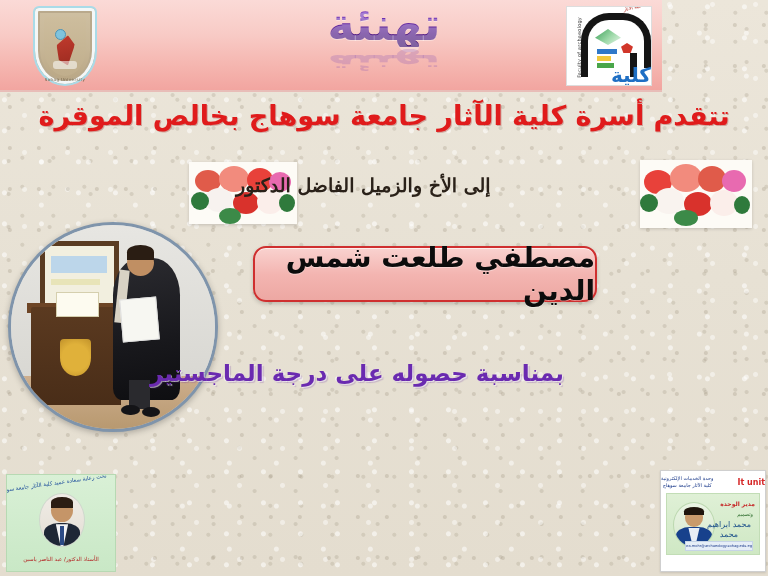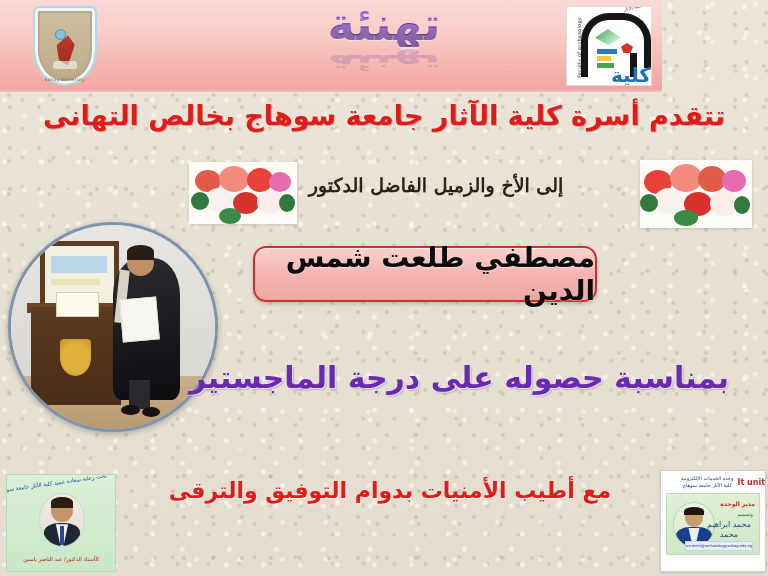--- a/index.html
+++ b/index.html
@@ -129,21 +129,21 @@
   }
 
   
   .line-red-1{
     position:absolute;left:0;top:100px;width:768px;text-align:center;
     font-size:27px;font-weight:bold;color:#e01b1b;
     text-shadow:1px 1px 0 rgba(140,0,0,.28);
     letter-spacing:.3px;
   }
   .line-dark-2{
-    position:absolute;left:236px;top:174px;width:400px;text-align:center;
+    position:absolute;left:236px;top:174px;width:400px;text-align:left;
     font-size:19px;font-weight:bold;color:#2a2119;
     font-family:"DejaVu Serif","Liberation Serif",serif;
   }
 
   
   .flowers{
     position:absolute;background:#fdfbf6;
     box-shadow:0 1px 3px rgba(0,0,0,.16);
     overflow:hidden;
   }
@@ -188,22 +188,22 @@
   .name-text{
     font-size:28px;font-weight:bold;color:#0c0c0c;letter-spacing:.5px;
     text-shadow:0 1px 0 rgba(255,255,255,.35);
   }
   .line-black-3{
     position:absolute;left:210px;top:322px;width:470px;text-align:center;
     font-size:15px;font-weight:bold;color:#141414;
   }
 
   .purple-1{
-    position:absolute;left:150px;top:360px;width:618px;text-align:center;
-    font-size:30px;font-weight:bold;color:#6a2ab0;
+    position:absolute;left:150px;top:360px;width:618px;text-align:left;
+    font-size:23px;font-weight:bold;color:#6a2ab0;
     text-shadow:1px 1px 0 rgba(255,255,255,.55), 2px 2px 1px rgba(90,30,150,.22);
   }
   .purple-2{
     position:absolute;left:150px;top:410px;width:618px;text-align:center;
     font-size:26px;font-weight:bold;color:#6a2ab0;
     text-shadow:1px 1px 0 rgba(255,255,255,.55), 2px 2px 1px rgba(90,30,150,.22);
   }
 
   .red-1{
     position:absolute;left:110px;top:478px;width:560px;text-align:center;
@@ -245,21 +245,21 @@
   }
 
   
   .card-it{
     position:absolute;left:660px;top:470px;width:104px;height:100px;
     background:#ffffff;border:1px solid #cfcfcf;overflow:hidden;
     box-shadow:0 1px 2px rgba(0,0,0,.12);
   }
   .it-head{
     position:absolute;left:0;top:2px;width:100%;height:18px;
-    display:flex;align-items:center;justify-content:flex-start;gap:4px;
+    display:flex;align-items:center;justify-content:space-between;gap:4px;
   }
   .it-head-ar{font-size:5px;color:#1b3a8a;line-height:1.35;text-align:center;}
   .it-head-en{font-size:8px;font-weight:bold;color:#d62828;}
   .it-body{
     position:absolute;left:5px;top:22px;right:5px;bottom:16px;
     background:linear-gradient(180deg,#dff0d6 0%,#cfe8c4 100%);
     border:1px solid #c2ddb6;
   }
   .it-photo{
     position:absolute;left:6px;top:8px;width:40px;height:44px;border-radius:50%;
@@ -319,21 +319,21 @@
       <div class="fac-green"></div>
       <div class="fac-bar1"></div>
       <div class="fac-bar2"></div>
       <div class="fac-bar3"></div>
       <div class="fac-red"></div>
       <div class="fac-side-txt">Faculty of archaeology</div>
       <div class="fac-bottom-ar">كلية</div>
     </div>
   </div>
 
-  <div class="line-red-1">تتقدم أسرة كلية الآثار جامعة سوهاج بخالص التهانى</div>
+  <div class="line-red-1">تتقدم أسرة كلية الآثار جامعة سوهاج بخالص الموقرة</div>
 
   <div class="flowers flowers-left">
     <div class="fl" style="left:6px;top:8px;width:26px;height:22px;background:#e05b4a;"></div>
     <div class="fl" style="left:30px;top:4px;width:30px;height:26px;background:#f28b7d;"></div>
     <div class="fl" style="left:58px;top:6px;width:26px;height:24px;background:#e8413a;"></div>
     <div class="fl" style="left:80px;top:10px;width:22px;height:20px;background:#e86ab0;"></div>
     <div class="fl" style="left:16px;top:26px;width:28px;height:24px;background:#f7f2ef;"></div>
     <div class="fl" style="left:44px;top:30px;width:26px;height:22px;background:#d9322c;"></div>
     <div class="fl" style="left:68px;top:28px;width:26px;height:24px;background:#fbeeea;"></div>
     <div class="fl" style="left:2px;top:30px;width:18px;height:18px;background:#2f7a3c;"></div>
@@ -377,21 +377,20 @@
     <div class="pg-shoeR"></div>
   </div>
 
   <div class="name-box">
     <span class="name-text">مصطفي طلعت شمس الدين</span>
   </div>
 
 
   <div class="purple-1">بمناسبة حصوله على درجة الماجستير</div>
 
-  <div class="red-1">مع أطيب الأمنيات بدوام التوفيق والترقى</div>
 
   <div class="card-dean">
     <div class="dean-arc">
       <span>تحت رعاية سعادة عميد كلية الآثار جامعة سوهاج</span>
     </div>
     <div class="dean-photo">
       <div class="dp-suit"></div>
       <div class="dp-shirt"></div>
       <div class="dp-tie"></div>
       <div class="dp-head"></div>

